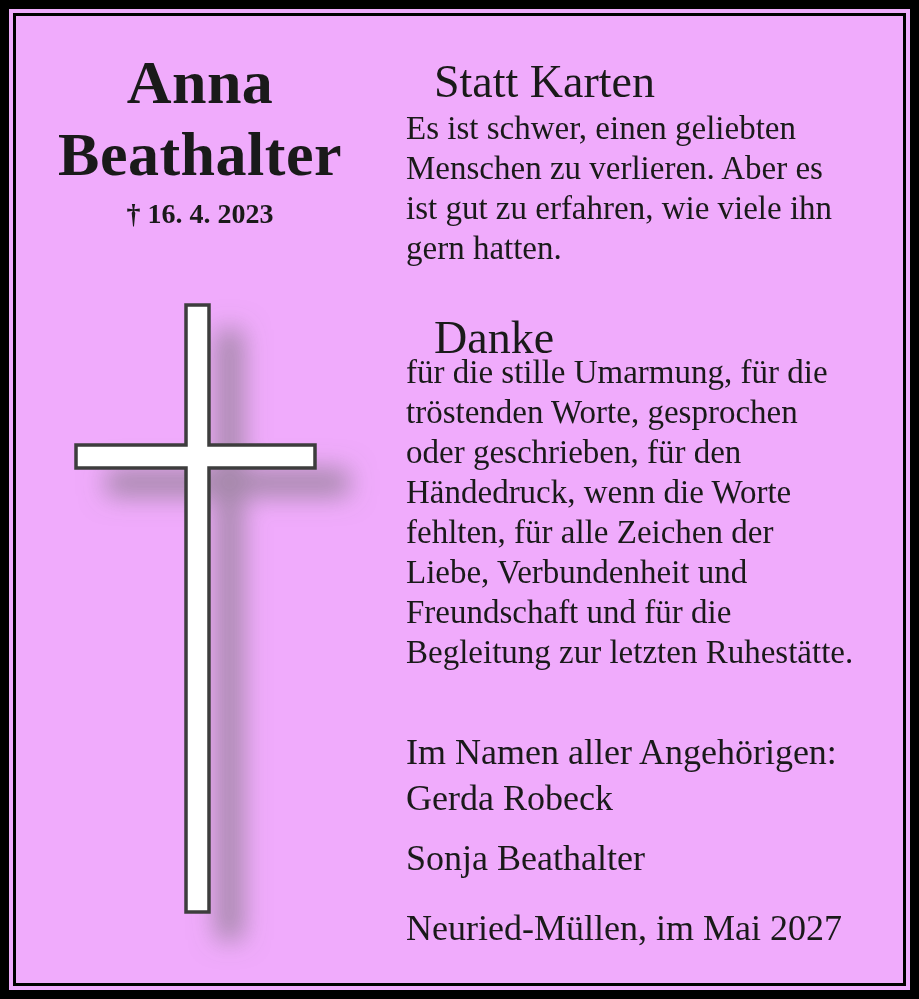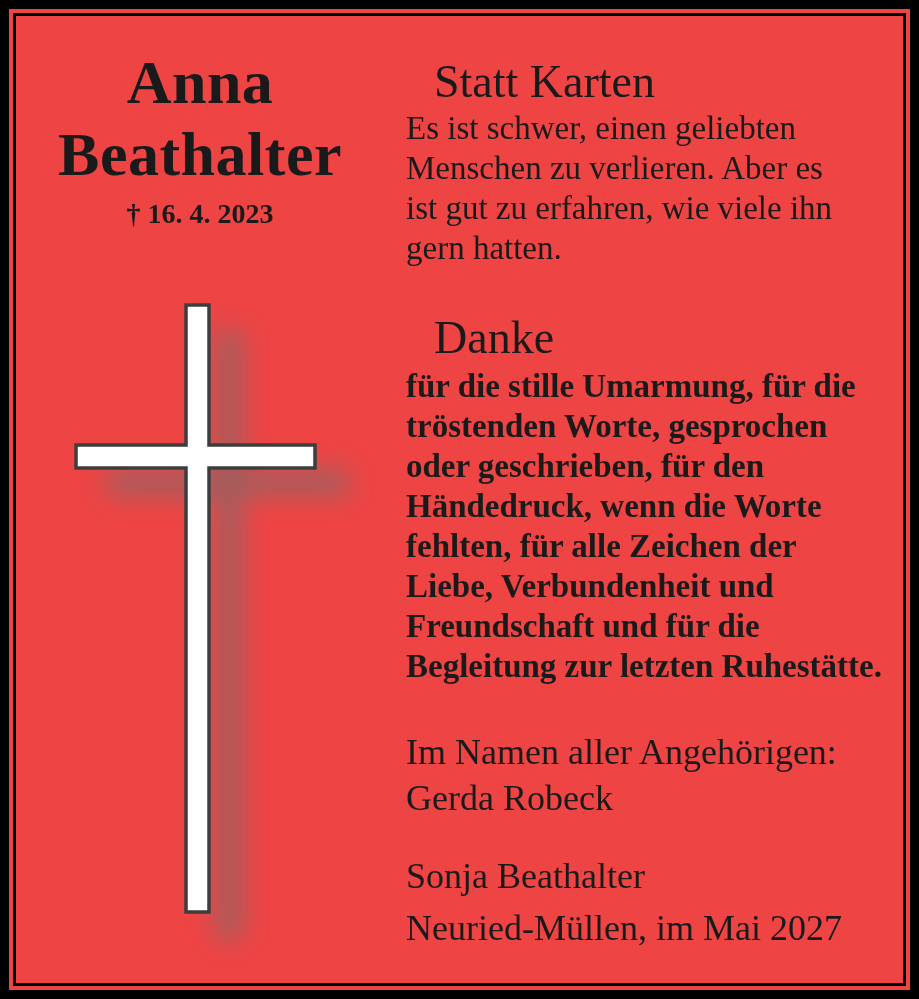--- a/index.html
+++ b/index.html
@@ -3,21 +3,21 @@
 <meta charset="utf-8">
 <style>
   html, body { margin: 0; padding: 0; }
   body {
     width: 919px; height: 999px; position: relative;
     background: #ffffff;
     font-family: "Liberation Serif", serif;
     color: #1a1a1a;
     overflow: hidden;
   }
-  .page { position: absolute; inset: 0; background: #ef4444; }
+  .page { position: absolute; inset: 0; background: #f0abfc; }
 
   
   .frame-outer {
     position: absolute; inset: 0;
     border: 9px solid #000;
     pointer-events: none;
   }
   .frame-inner {
     position: absolute; inset: 13px;
     border: 3px solid #000;
@@ -47,25 +47,25 @@
   
   .rcol { position: absolute; left: 406px; width: 500px; }
   .section-heading { font-size: 46px; line-height: 52px; margin-left: 28px; }
   .section-body {
     font-size: 33px; line-height: 40px;
     white-space: pre-line;
   }
   .h-statt  { top: 56px; }
   .b-statt  { top: 108px; }
   .h-danke  { top: 312px; }
-  .b-danke  { top: 366px; font-weight: bold; }
+  .b-danke  { top: 352px; }
   .closing-line { font-size: 36px; line-height: 44px; }
   .c-intro  { top: 730px; }
   .c-m0     { top: 776px; }
-  .c-m1     { top: 854px; }
+  .c-m1     { top: 836px; }
   .c-place  { top: 906px; }
 </style>
 </head>
 <body>
 
 <div class="page">
 
   <div class="name-block">
     <div>Anna</div>
     <div>Beathalter</div>

